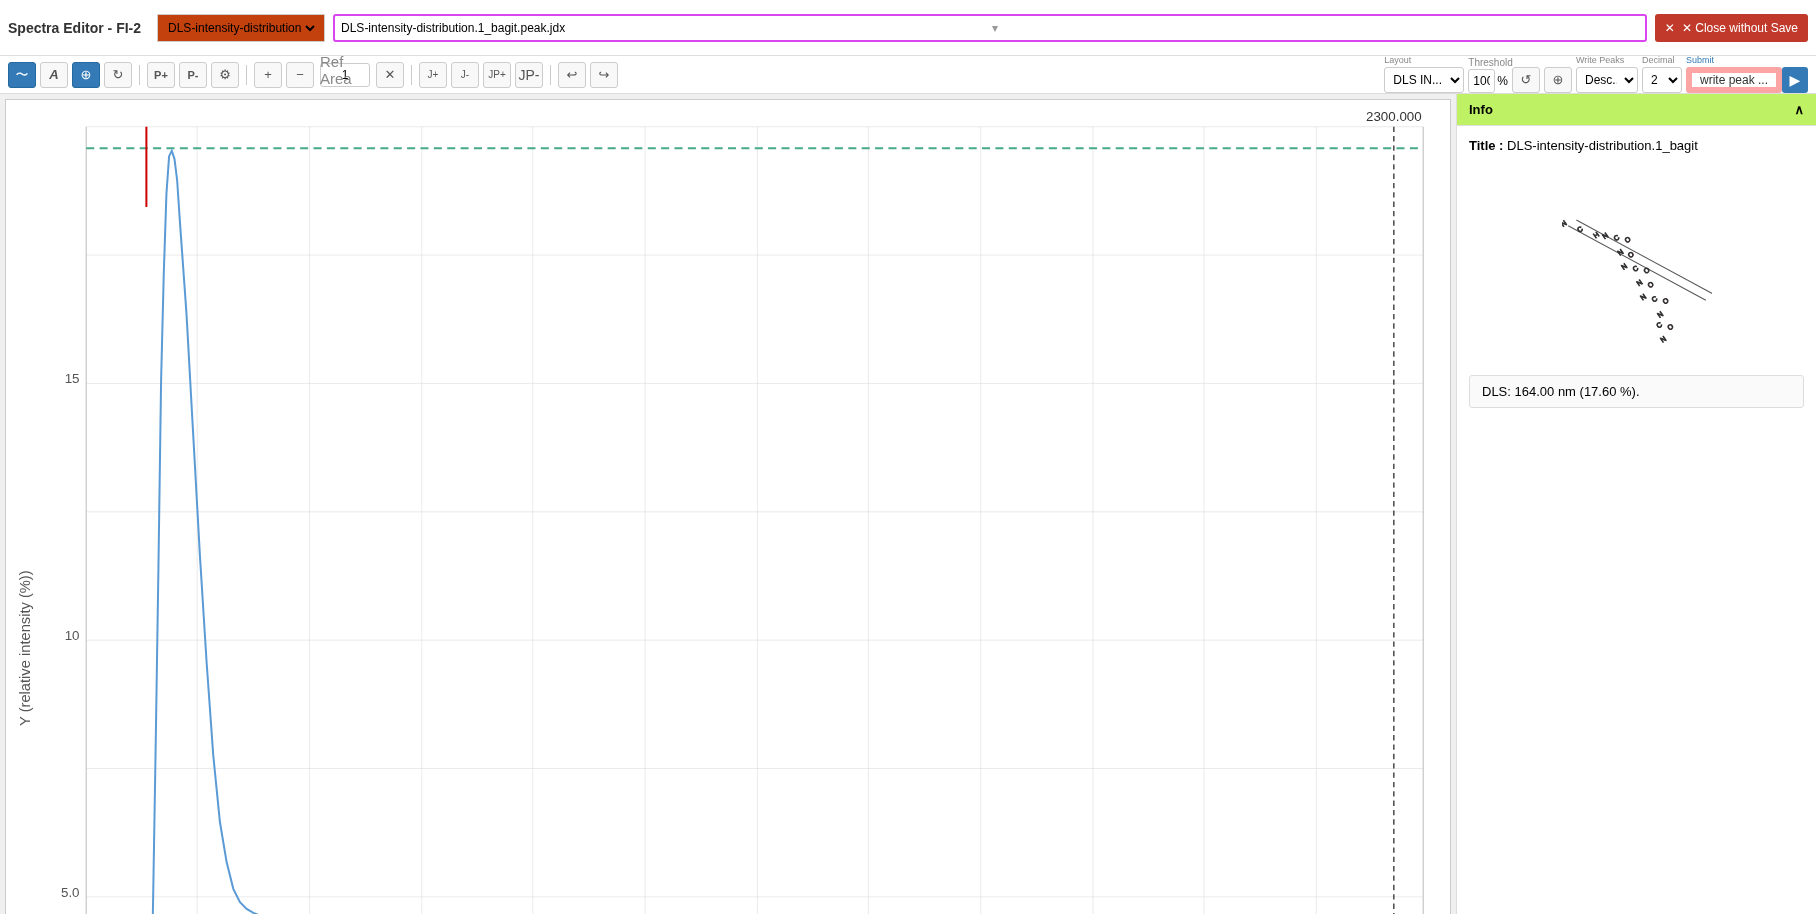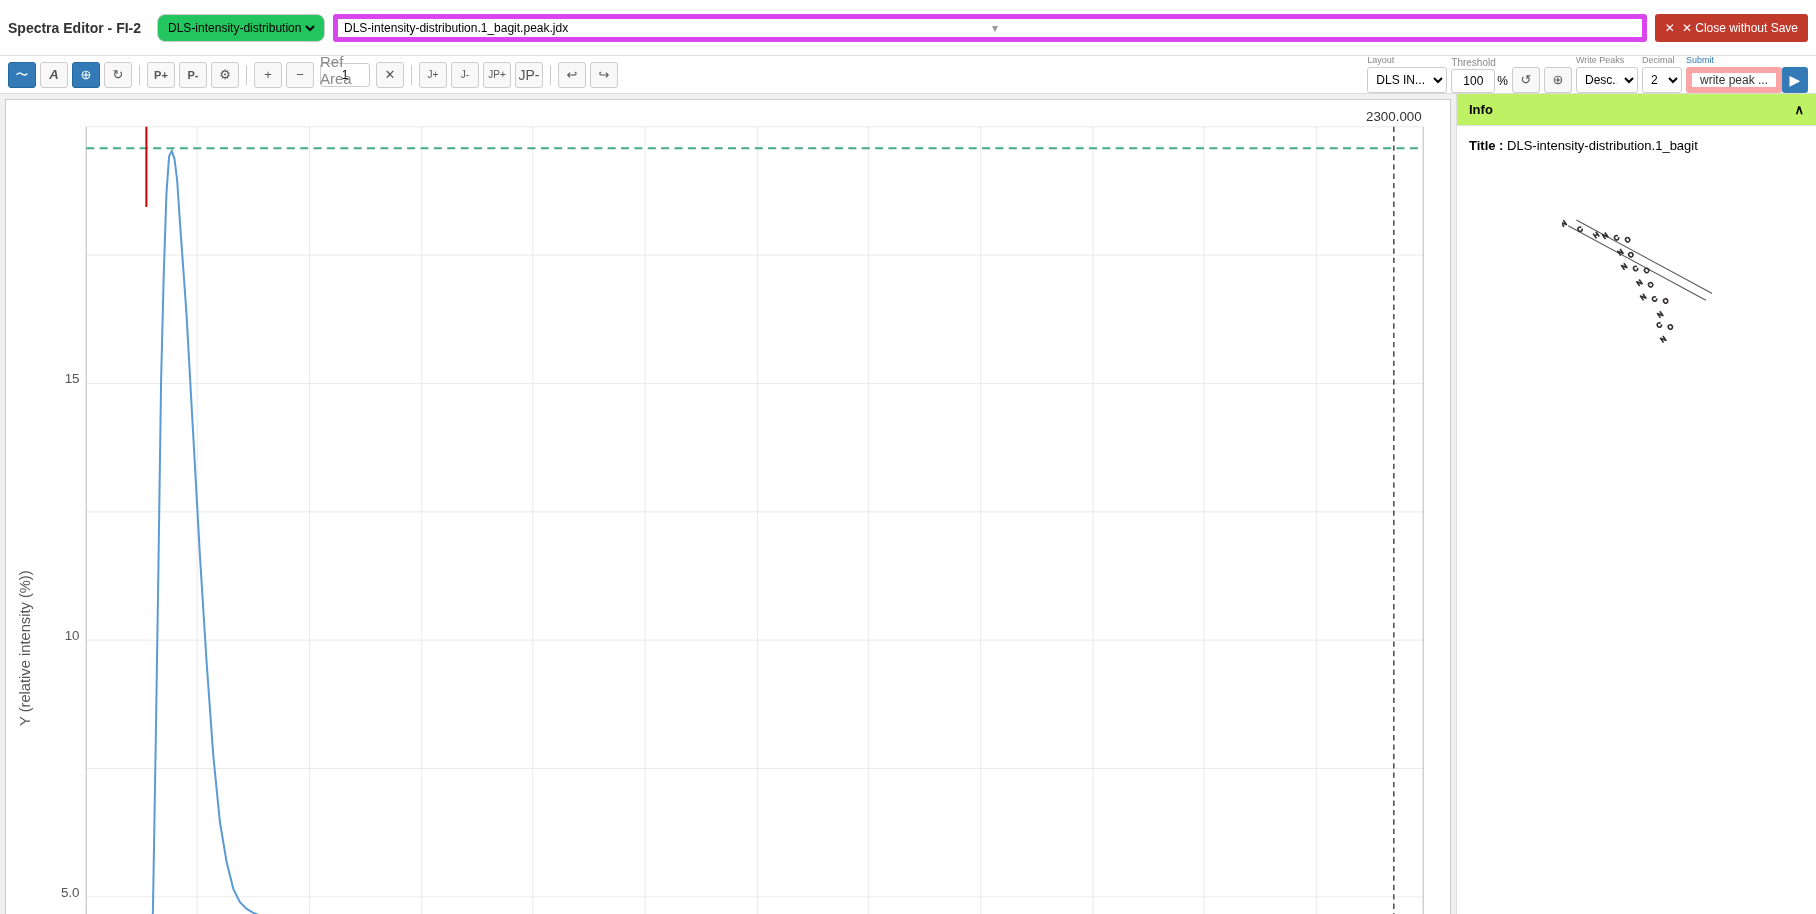--- a/index.html
+++ b/index.html
@@ -5,27 +5,27 @@
     * { box-sizing: border-box; margin: 0; padding: 0; }
     body { font-family: Arial, sans-serif; font-size: 12px; background: #f0f0f0; overflow: hidden; width: 1816px; height: 914px; }
 
     
     #header {
       display: flex; align-items: center; height: 56px;
       background: #fff; border-bottom: 1px solid #ddd; padding: 0 8px; gap: 8px;
     }
     #title { font-size: 14px; font-weight: bold; color: #333; flex-shrink: 0; margin-right: 8px; }
     .dropdown-select {
-      height: 28px; border: 1px solid #ccc; border-radius: 8px;
-      background: #22c55e; padding: 0 6px; font-size: 12px; cursor: pointer;
+      height: 28px; border: 1px solid #ccc; border-radius: 1px;
+      background: #c2410c; padding: 0 6px; font-size: 12px; cursor: pointer;
       display: flex; align-items: center; gap: 4px;
     }
     .dropdown-select select { border: none; outline: none; font-size: 12px; background: transparent; cursor: pointer; }
     #file-dropdown {
-      flex: 1; height: 28px; border: 5px solid #d946ef; border-radius: 3px;
+      flex: 1; height: 28px; border: 2px solid #d946ef; border-radius: 3px;
       background: #fff; padding: 4px 6px; font-size: 12px; display: flex; align-items: center;
       gap: 4px;
     }
     #file-dropdown span { flex: 1; overflow: hidden; text-overflow: ellipsis; white-space: nowrap; }
     #close-btn {
       margin-left: auto; height: 28px; background: #c0392b; color: #fff;
       border: none; border-radius: 3px; padding: 0 10px; cursor: pointer;
       font-size: 12px; display: flex; align-items: center; gap: 5px; flex-shrink: 0;
     }
 
@@ -45,21 +45,21 @@
       height: 24px; border: 1px solid #ccc; border-radius: 3px;
       padding: 0 4px; font-size: 12px; width: 50px; text-align: center;
     }
 
     
     .toolbar-right { display: flex; align-items: flex-end; gap: 4px; margin-left: auto; }
     .tb-combo {
       height: 26px; border: 1px solid #ccc; border-radius: 3px;
       background: #fff; font-size: 12px; padding: 0 4px; cursor: pointer;
     }
-    .tb-num { width: 44px; }
+    .tb-num { width: 27px; }
 
     
     #main { display: flex; height: calc(914px - 78px); }
 
     
     #chart-area {
       flex: 1; position: relative; background: #fff;
       border: 1px solid #ccc; margin: 5px; overflow: hidden;
     }
     #chart-canvas {
@@ -399,15 +399,18 @@
             <text x="66" y="132" fill="#333">C</text>
             <text x="74" y="140" fill="#c00">O</text>
             <text x="62" y="148" fill="#333">N</text>
             <text x="55" y="156" fill="#333">C</text>
             <text x="63" y="164" fill="#c00">O</text>
             <text x="50" y="170" fill="#333">N</text>
           </g>
         </svg>
       </div>
 
+      <div id="dls-info">
+        <span>DLS: 164.00 nm (17.60 %).</span>
+      </div>
     </div>
   </div>
 </div>
 
 </body></html>

